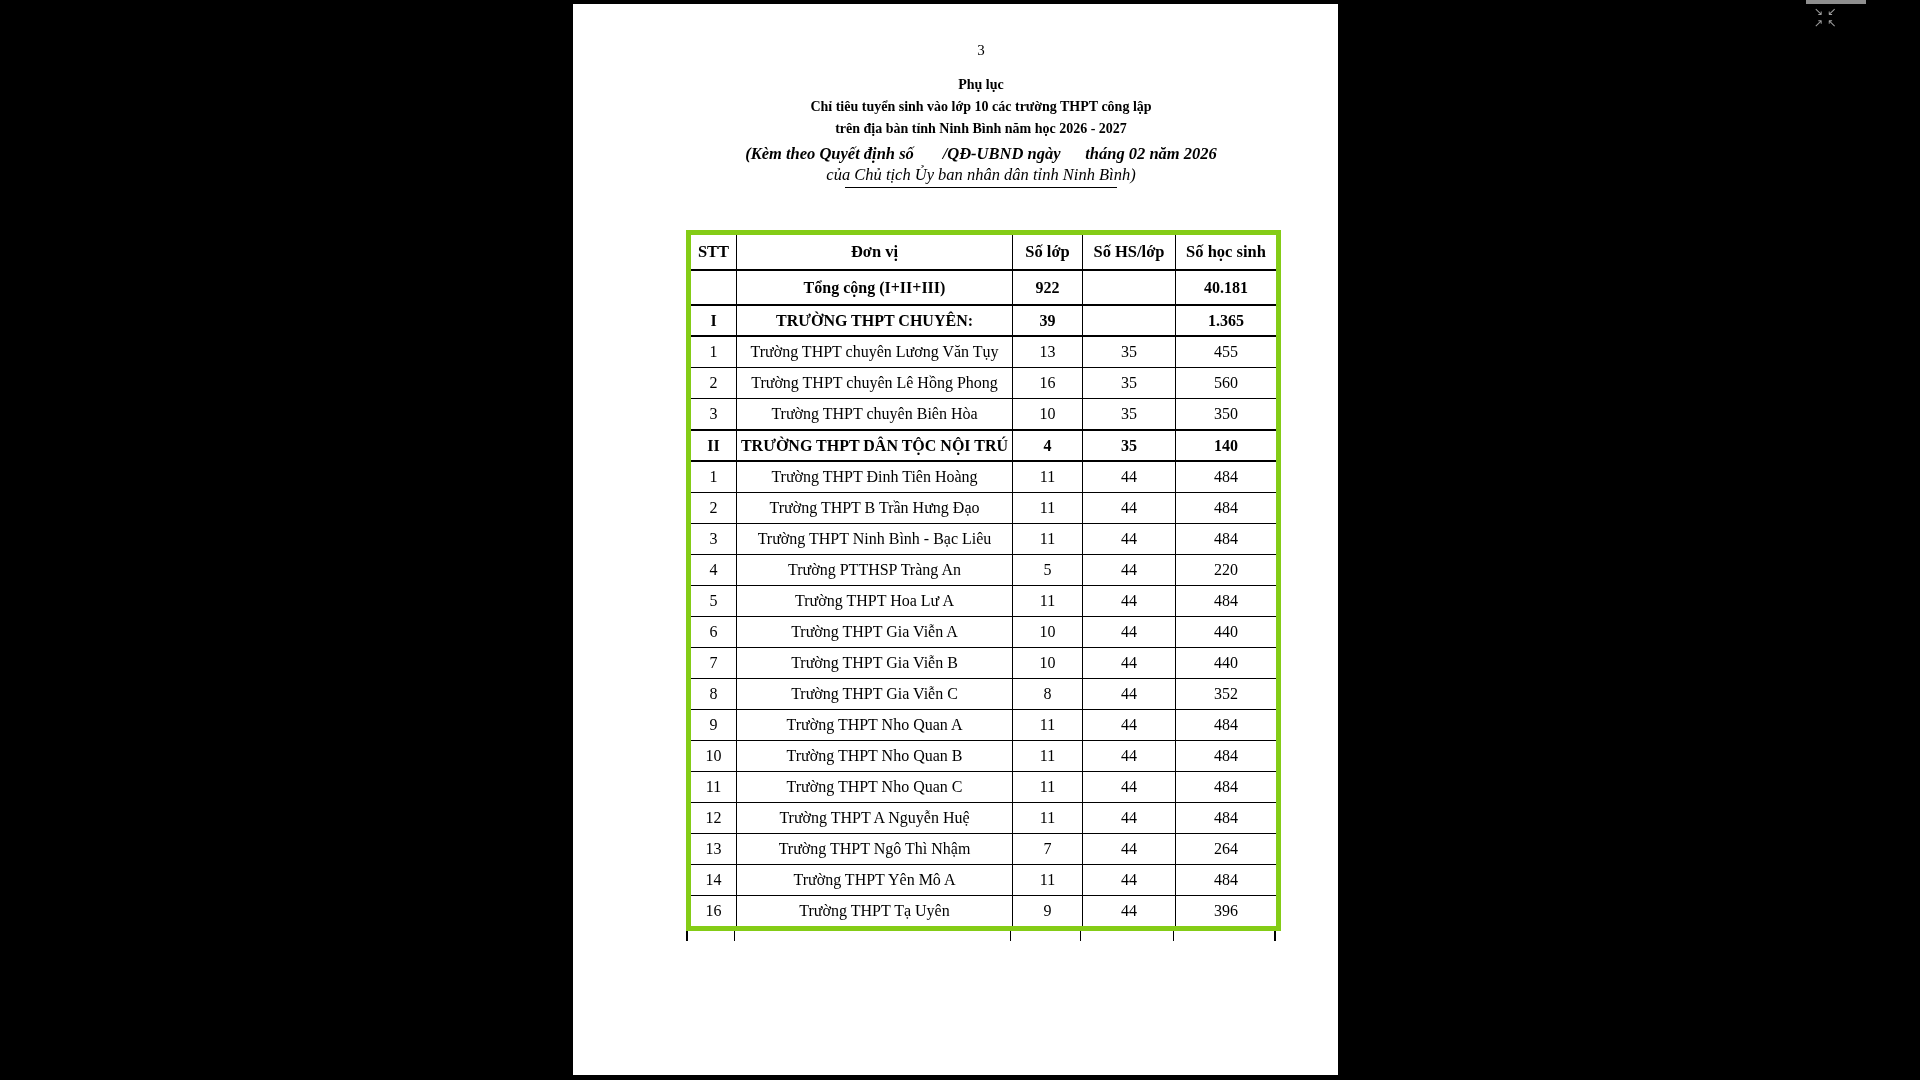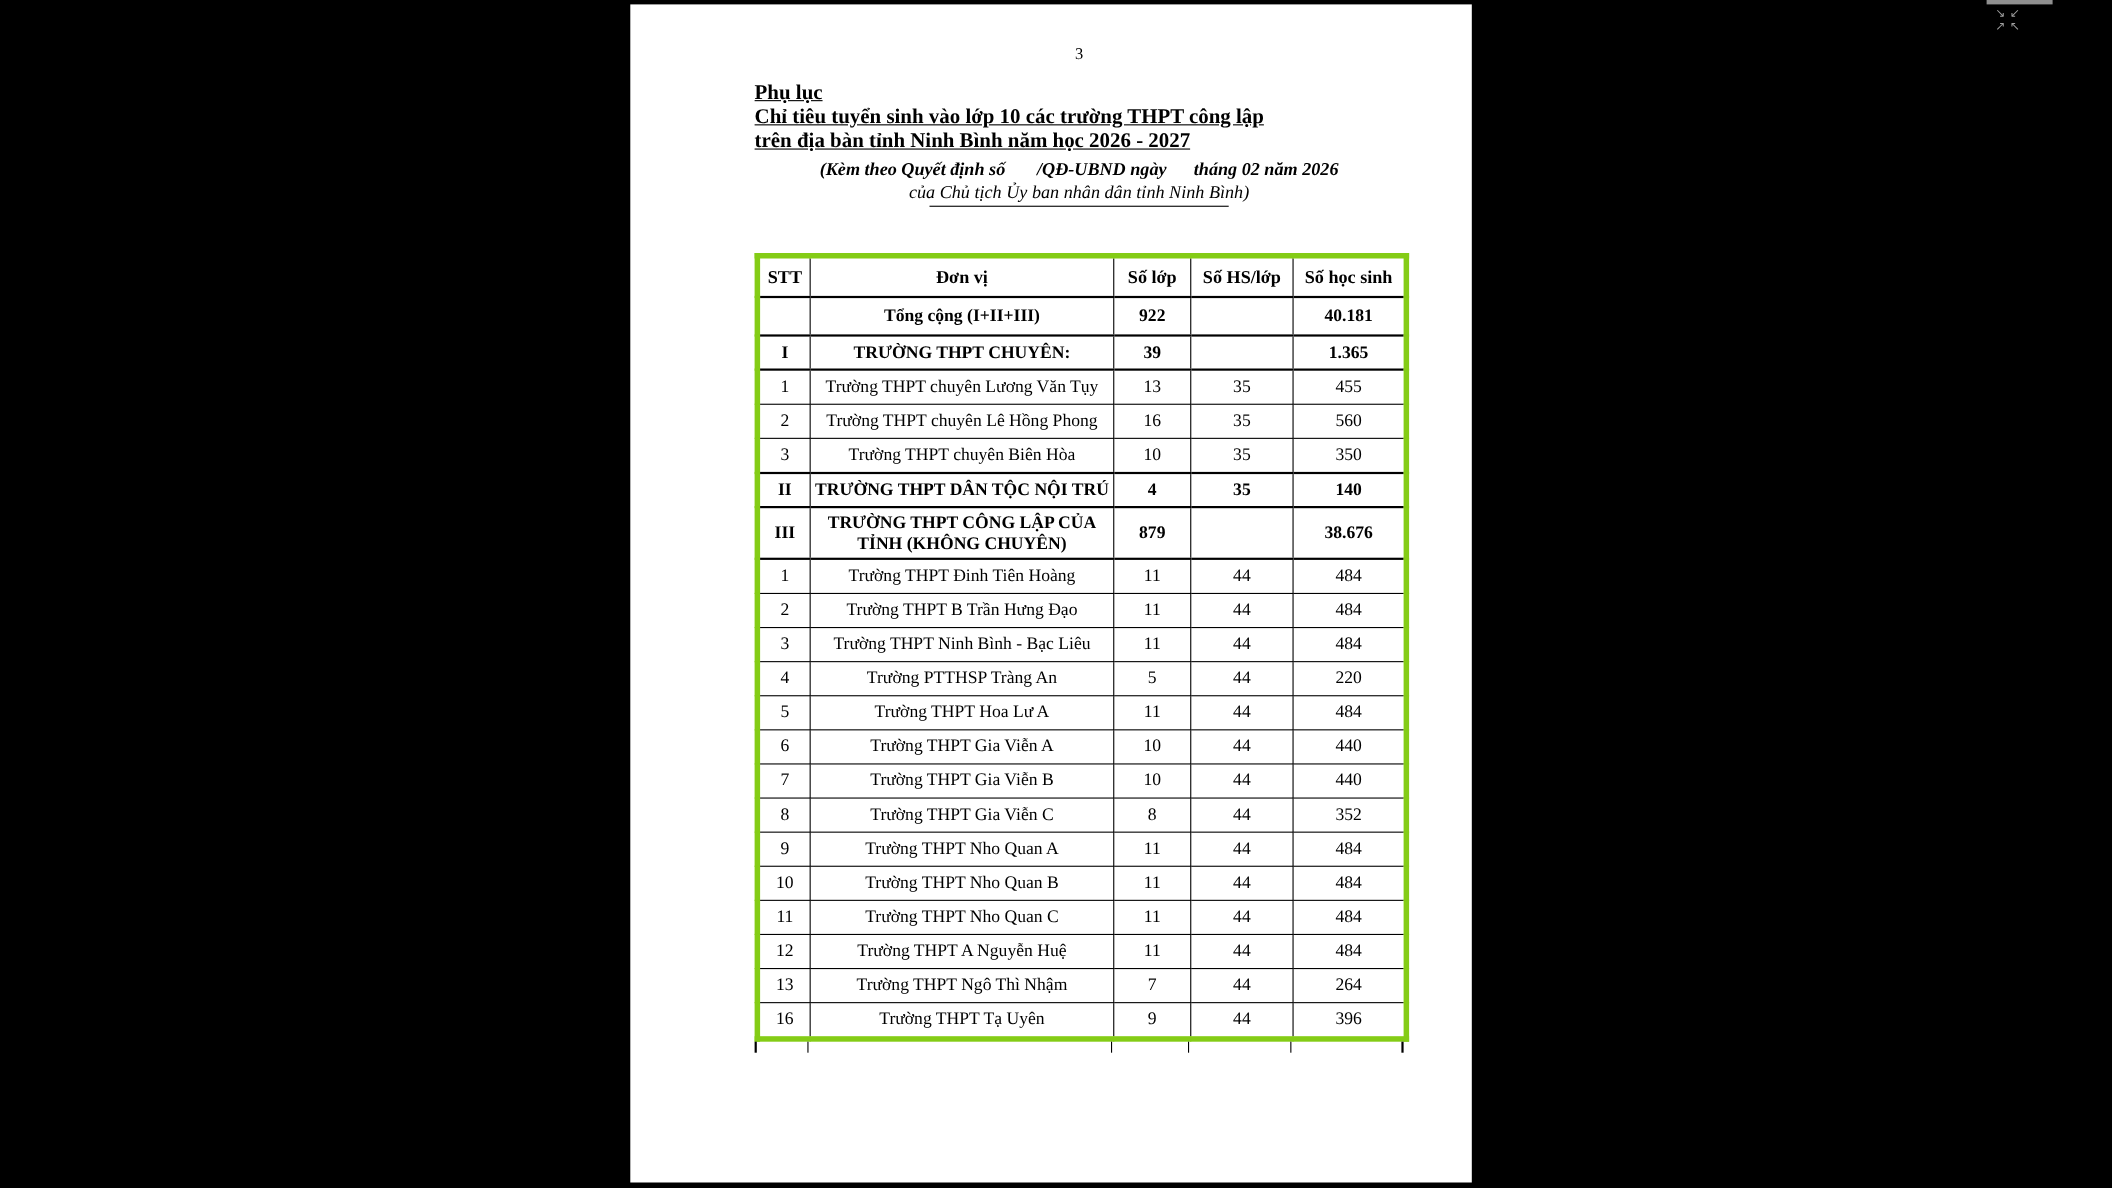--- a/index.html
+++ b/index.html
@@ -55,25 +55,24 @@
     margin-left: 113px;
     width: 590px;
   }
   .page-number {
     padding-top: 38px;
     text-align: center;
     font-size: 15px;
     height: 20px;
   }
   .h-bold {
-    text-align: left;
+    text-align: center;
     font-weight: bold;
-    font-size: 19px;
+    font-size: 14px;
     line-height: 22px;
-    text-decoration: underline;
   }
   .h-bold.first { margin-top: 12px; }
   .h-italic {
     text-align: center;
     font-style: italic;
     font-size: 16.5px;
     line-height: 21px;
   }
   .h-italic.first { margin-top: 3px; font-weight: bold; }
   .head-rule {
@@ -208,27 +207,20 @@
             <td>35</td>
             <td>350</td>
           </tr>
           <tr class="row-section">
             <td>II</td>
             <td class="cell-name">TRƯỜNG THPT DÂN TỘC NỘI TRÚ</td>
             <td>4</td>
             <td>35</td>
             <td>140</td>
           </tr>
-          <tr class="row-section row-tall">
-            <td>III</td>
-            <td class="cell-name">TRƯỜNG THPT CÔNG LẬP CỦA TỈNH (KHÔNG CHUYÊN)</td>
-            <td>879</td>
-            <td></td>
-            <td>38.676</td>
-          </tr>
           <tr class="row-body">
             <td>1</td>
             <td class="cell-name">Trường THPT Đinh Tiên Hoàng</td>
             <td>11</td>
             <td>44</td>
             <td>484</td>
           </tr>
           <tr class="row-body">
             <td>2</td>
             <td class="cell-name">Trường THPT B Trần Hưng Đạo</td>
@@ -305,20 +297,27 @@
             <td>11</td>
             <td>44</td>
             <td>484</td>
           </tr>
           <tr class="row-body">
             <td>13</td>
             <td class="cell-name">Trường THPT Ngô Thì Nhậm</td>
             <td>7</td>
             <td>44</td>
             <td>264</td>
+          </tr>
+          <tr class="row-body">
+            <td>14</td>
+            <td class="cell-name">Trường THPT Yên Mô A</td>
+            <td>11</td>
+            <td>44</td>
+            <td>484</td>
           </tr>
           <tr class="row-body">
             <td>16</td>
             <td class="cell-name">Trường THPT Tạ Uyên</td>
             <td>9</td>
             <td>44</td>
             <td>396</td>
           </tr>
         </tbody>
     </table>

